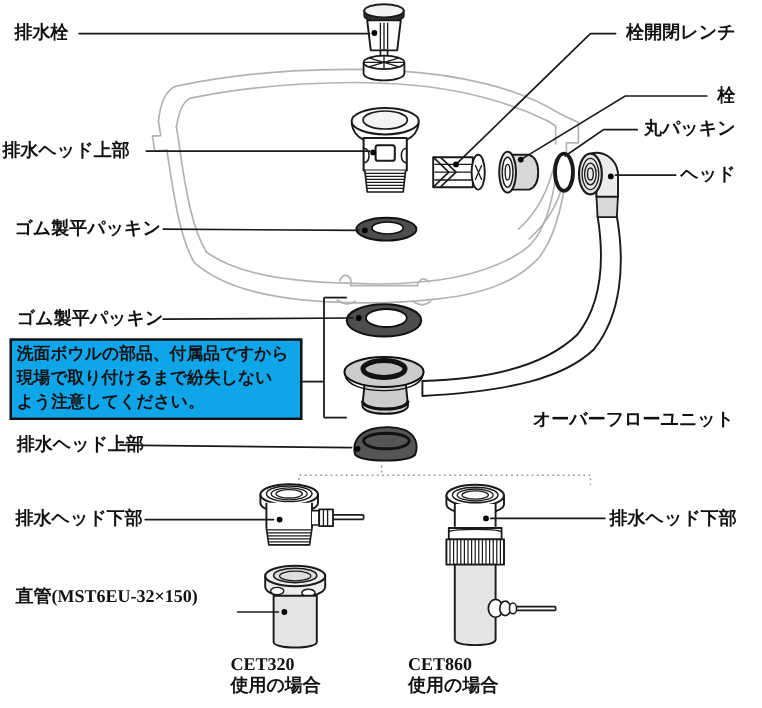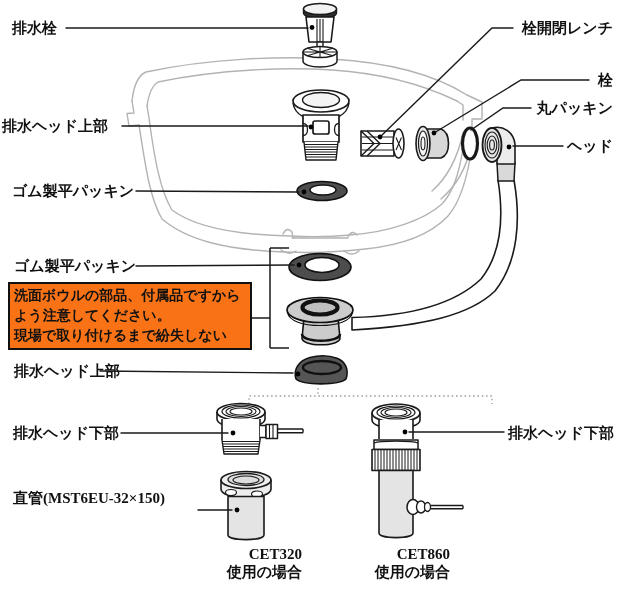--- a/index.html
+++ b/index.html
@@ -1,22 +1,22 @@
 <!DOCTYPE html>
 <html><head>
 <meta charset="utf-8">
 <style>
   html,body{margin:0;padding:0;background:#fff;}
   .stage{position:relative;width:635px;height:590px;background:#fff;overflow:hidden;
          font-family:Liberation Serif, serif;}
   .stage svg{position:absolute;left:0;top:0;}
   .lbl{position:absolute;font-size:15px;font-weight:600;color:#111;white-space:nowrap;line-height:16px;}
   .lbl.r{text-align:center;right:22px;}
-  .cap{position:absolute;font-size:15px;font-weight:600;color:#111;text-align:right;width:110px;line-height:18px;white-space:nowrap;}
-  .note{position:absolute;left:8px;top:282px;width:232px;border:2px solid #111;background:#f97316;
+  .cap{position:absolute;font-size:15px;font-weight:600;color:#111;text-align:left;width:110px;line-height:18px;white-space:nowrap;}
+  .note{position:absolute;left:8px;top:282px;width:232px;border:2px solid #111;background:#0ea5e9;
         padding:2px 4px;font-size:14px;font-weight:600;color:#111;line-height:20px;white-space:nowrap;}
 </style>
 </head>
 <body>
 
 <div class="stage">
 
 <svg width="635" height="590" viewBox="0 0 635 590">
 
   <g fill="none" stroke="#b3b3b3" stroke-width="1.4" stroke-linejoin="round" stroke-linecap="round">
@@ -215,26 +215,27 @@
 <div class="lbl" style="left:12px;top:183px">ゴム製平パッキン</div>
 <div class="lbl" style="left:14px;top:258px">ゴム製平パッキン</div>
 <div class="lbl" style="left:14px;top:363px">排水ヘッド上部</div>
 <div class="lbl" style="left:13px;top:425px">排水ヘッド下部</div>
 <div class="lbl" style="left:13px;top:490px">直管(MST6EU-32×150)</div>
 
 <div class="lbl r" style="top:20px">栓開閉レンチ</div>
 <div class="lbl r" style="top:72px">栓</div>
 <div class="lbl r" style="top:100px">丸パッキン</div>
 <div class="lbl r" style="top:138px">ヘッド</div>
+<div class="lbl" style="left:444px;top:342px">オーバーフローユニット</div>
 <div class="lbl" style="left:508px;top:425px">排水ヘッド下部</div>
 
 <div class="cap" style="left:192px;top:545px">CET320</div>
 <div class="cap" style="left:192px;top:563px">使用の場合</div>
 <div class="cap" style="left:340px;top:545px">CET860</div>
 <div class="cap" style="left:340px;top:563px">使用の場合</div>
 
 <div class="note">
   <div>洗面ボウルの部品、付属品ですから</div>
+  <div>現場で取り付けるまで紛失しない</div>
   <div>よう注意してください。</div>
-  <div>現場で取り付けるまで紛失しない</div>
 </div>
 
 </div>
 
 </body></html>

